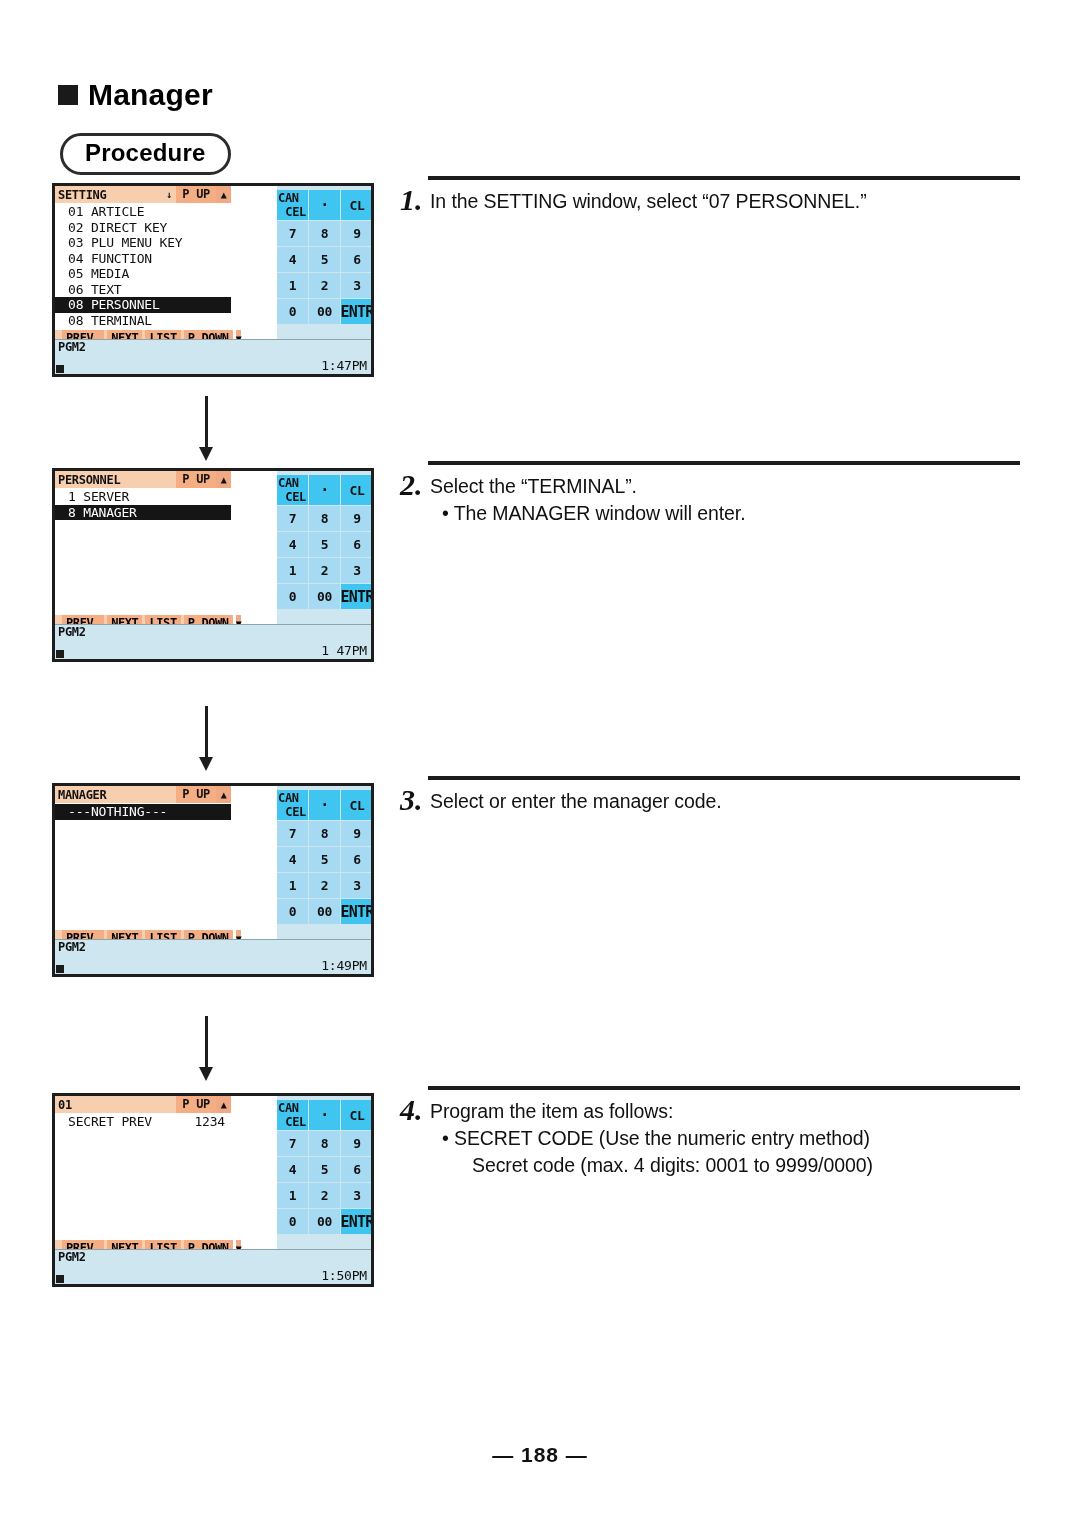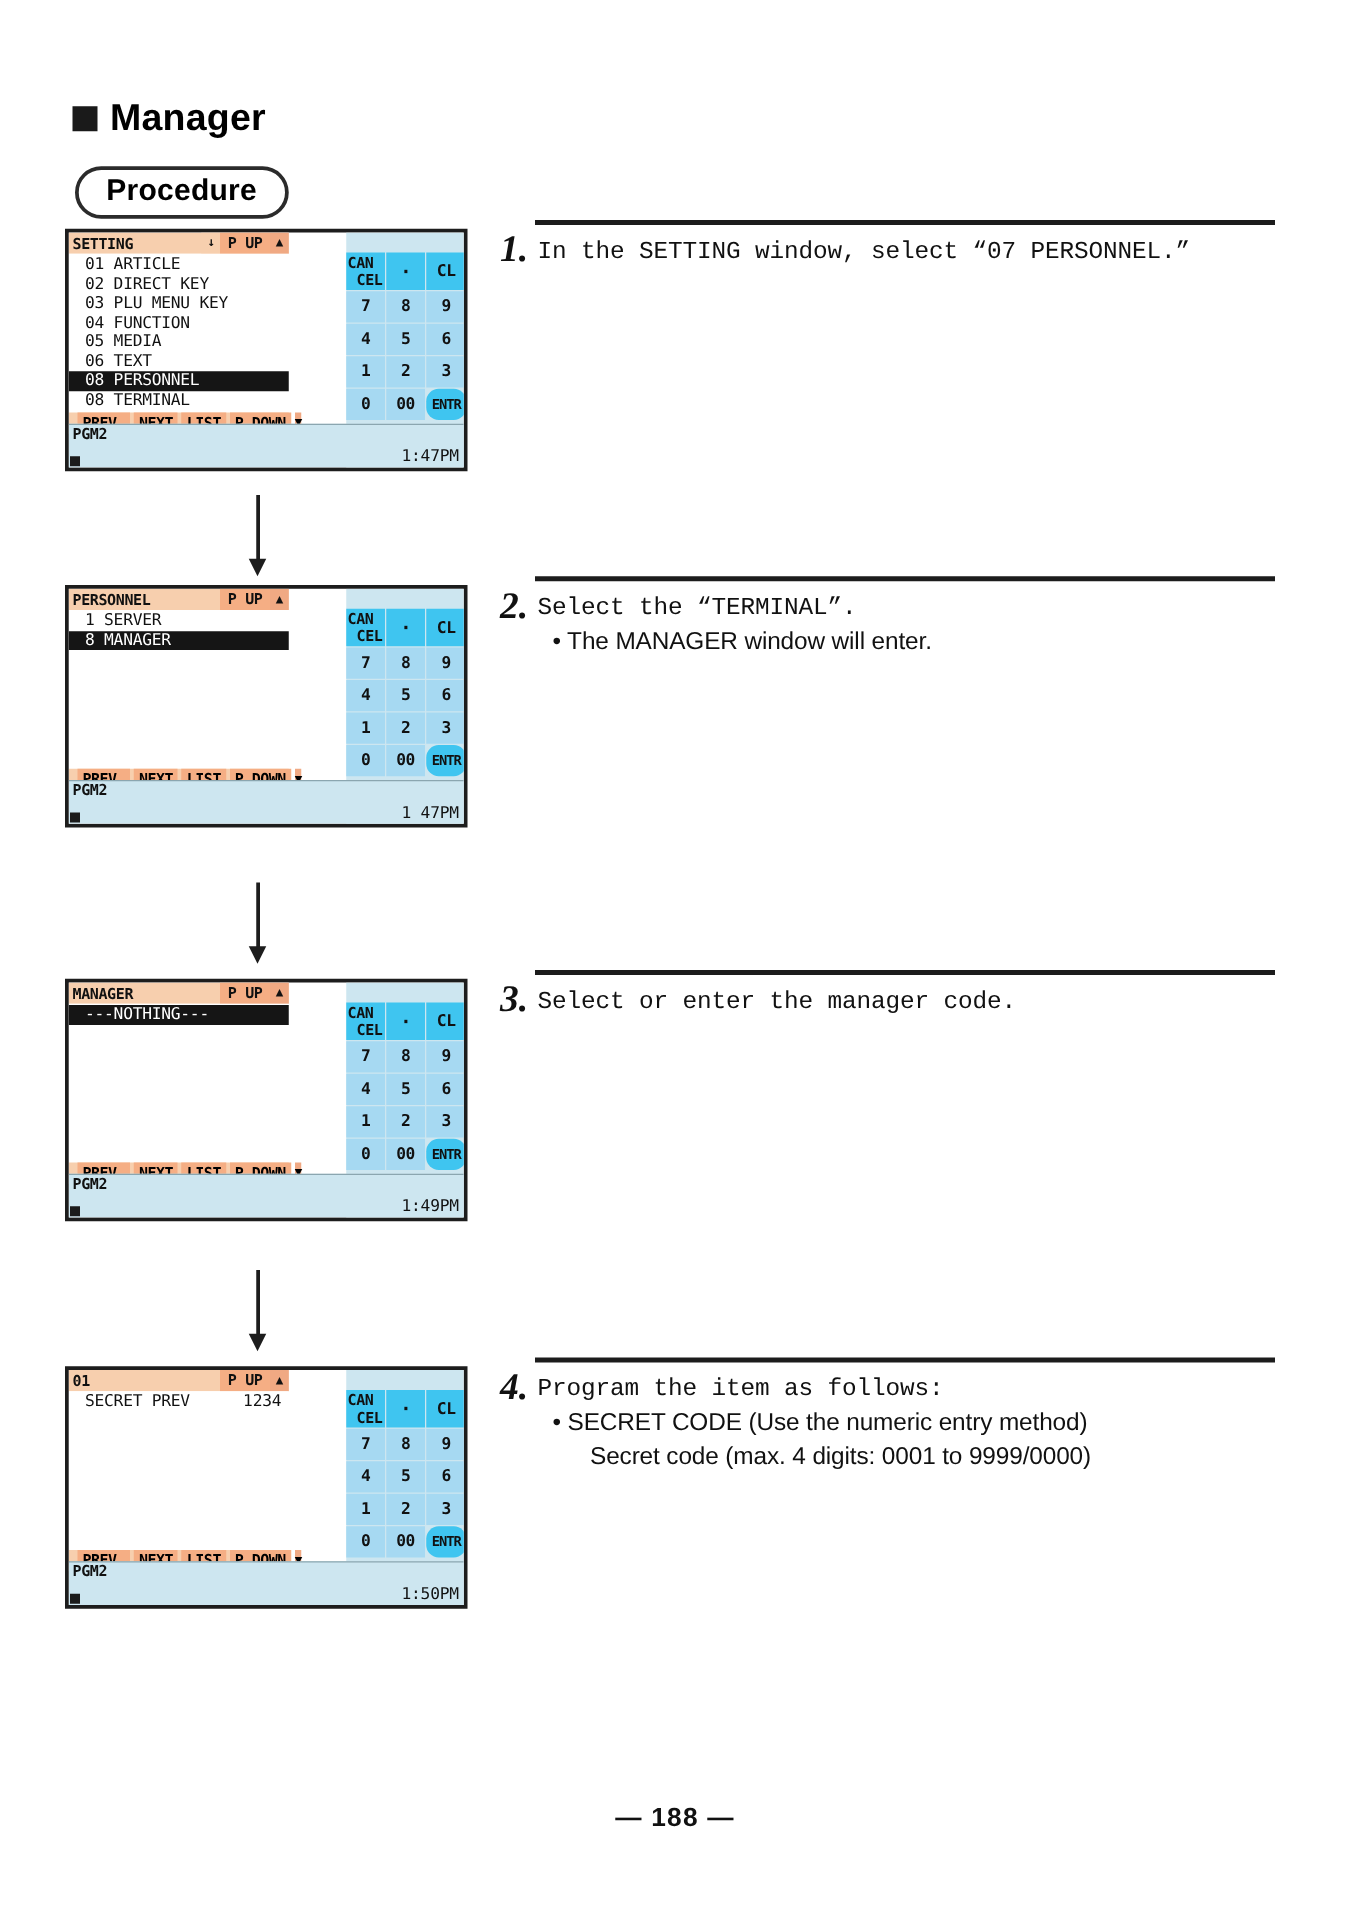--- a/index.html
+++ b/index.html
@@ -187,21 +187,21 @@
     right: 0; top: 0;
     width: 94px;
     height: 100%;
     background: #cde6f0;
   }
   .kp-grid {
     display: grid;
     grid-template-columns: 31px 31px 32px;
     grid-template-rows: 30px 25px 25px 25px 25px;
     gap: 1px;
-    padding-top: 16px;
+    padding-top: 4px;
   }
   .key {
     background: #8fd0ef;
     display: flex;
     align-items: center;
     justify-content: center;
     font-size: 13px;
     font-weight: bold;
     color: #111;
     letter-spacing: -0.3px;
@@ -210,21 +210,21 @@
   .key.accent { background: #3fc5f0; }
   .key.cancel {
     flex-direction: column;
     line-height: 14px;
     font-size: 12px;
     background: #3fc5f0;
   }
   .key.cancel span:last-child { align-self: flex-end; padding-right: 2px;}
   .key.cancel span:first-child { align-self: flex-start; padding-left: 1px;}
   .key.dot { font-size: 15px; }
-  .key.entr { font-size: 11px; letter-spacing: -0.8px; border-radius: 10px; }
+  .key.entr { font-size: 15px; letter-spacing: -0.8px; }
 
   
   .connector {
     position: absolute;
     width: 3px;
     background: #1d1d1d;
   }
   .connector::after {
     content: "";
     position: absolute;
@@ -261,21 +261,20 @@
     width: 30px;
     flex: none;
     color: #111;
   }
   .step-text {
     font-size: 19.5px;
     line-height: 27px;
     color: #111;
     letter-spacing: -0.1px;
     padding-top: 2px;
-    font-family: Liberation Mono, monospace;
   }
   .step-sub {
     font-size: 19.5px;
     line-height: 27px;
     padding-left: 12px;
     color: #111;
     letter-spacing: -0.1px;
   }
   .step-sub2 {
     font-size: 19.5px;

